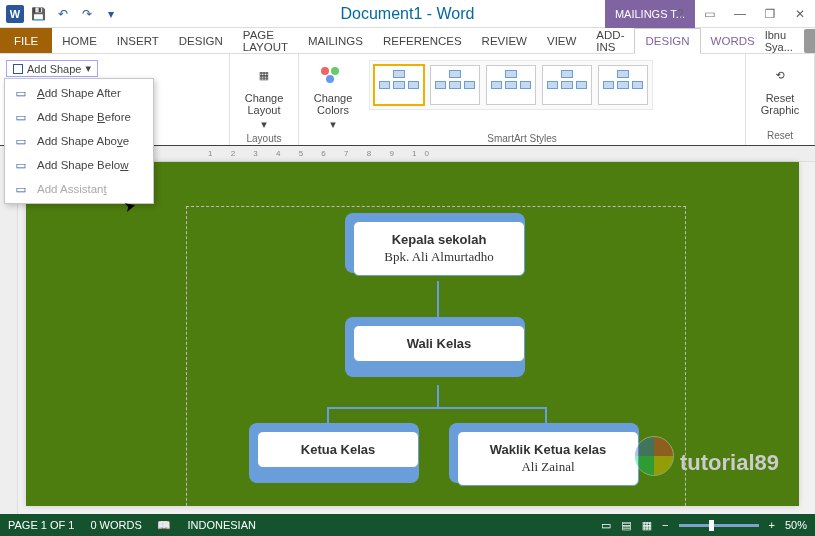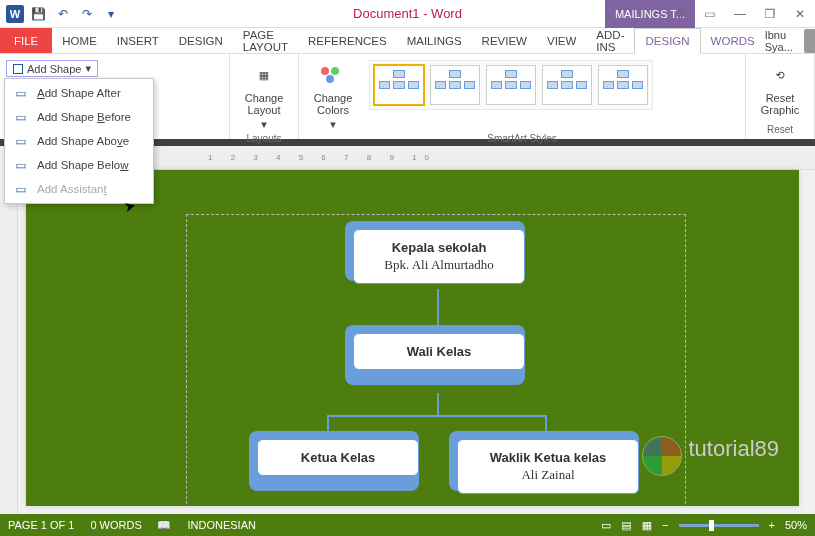--- a/index.html
+++ b/index.html
@@ -3,36 +3,36 @@
 <meta charset="utf-8">
 <style>
 * { margin: 0; padding: 0; box-sizing: border-box; font-family: "Segoe UI", sans-serif; }
 body { width: 815px; height: 536px; overflow: hidden; background: #fff; position: relative; }
 
 
 .titlebar { height: 28px; background: #fff; display: flex; align-items: center; border-bottom: 1px solid #ddd; position: relative; }
 .titlebar .qat { display: flex; align-items: center; gap: 2px; padding-left: 4px; }
 .titlebar .qat-item { width: 22px; height: 22px; display: flex; align-items: center; justify-content: center; color: #2b579a; font-size: 12px; }
 .titlebar .wordicon { width: 18px; height: 18px; background: #2b579a; color: #fff; display: flex; align-items: center; justify-content: center; font-weight: bold; font-size: 11px; border-radius: 2px; }
-.titlebar .title { position: absolute; left: 50%; transform: translateX(-50%); font-size: 13px; color: #be185d; }
+.titlebar .title { position: absolute; left: 50%; transform: translateX(-50%); font-size: 16px; color: #0369a1; }
 .titlebar .contexttab { position: absolute; right: 120px; top: 0; background: #8064a2; color: #fff; padding: 2px 10px; font-size: 11px; height: 28px; display: flex; align-items: center; }
 .titlebar .wincontrols { position: absolute; right: 0; display: flex; }
 .titlebar .wincontrols div { width: 30px; height: 28px; display: flex; align-items: center; justify-content: center; font-size: 12px; color: #666; }
 
 
 .menubar { height: 26px; display: flex; align-items: stretch; border-bottom: 1px solid #ddd; }
 .menubar .tab { padding: 0 10px; font-size: 11.5px; color: #444; display: flex; align-items: center; cursor: pointer; }
-.menubar .tab.file { background: #ef4444; color: #fff; padding: 0 14px; font-weight: normal; }
+.menubar .tab.file { background: #a16207; color: #fff; padding: 0 14px; font-weight: normal; }
 .menubar .tab.active { color: #8064a2; border: 1px solid #ccc; border-bottom: 1px solid #fff; margin-bottom: -1px; background: #fff; }
 .menubar .tab.format { color: #8064a2; }
 .menubar .user { margin-left: auto; display: flex; align-items: center; gap: 4px; padding-right: 4px; font-size: 11px; color: #444; }
 .menubar .avatar { width: 24px; height: 24px; background: #999; border-radius: 2px; }
 
 
-.ribbon { height: 92px; background: #fff; border-bottom: 7px solid #404040; display: flex; position: relative; }
+.ribbon { height: 92px; background: #fff; border-bottom: 1px solid #404040; display: flex; position: relative; }
 .ribbon-group { border-right: 1px solid #e1e1e1; display: flex; flex-direction: column; padding: 2px 6px; }
 .ribbon-group .group-body { flex: 1; display: flex; align-items: flex-start; gap: 8px; padding-top: 4px; }
 .ribbon-group .group-label { text-align: center; font-size: 10px; color: #666; padding: 2px 0; }
 .addshape-btn { display: flex; align-items: center; gap: 4px; border: 1px solid #a5a5ff; background: #fff; padding: 1px 6px; font-size: 11px; color: #444; }
 .addshape-btn .sq { width: 10px; height: 10px; border: 1px solid #2b579a; }
 .ribbon-textlinks { font-size: 11px; color: #444; display: flex; flex-direction: column; gap: 4px; margin-top: 2px; }
 .ribbon-textlinks div { display: flex; align-items: center; gap: 4px; }
 .big-btn { display: flex; flex-direction: column; align-items: center; justify-content: center; width: 56px; font-size: 11px; color: #444; text-align: center; gap: 2px; }
 .big-btn .bicon { width: 30px; height: 30px; display: flex; align-items: center; justify-content: center; }
 .styles-gallery { display: flex; gap: 6px; padding: 4px; border: 1px solid #e9e9e9; background: #fafafa; }
@@ -44,39 +44,39 @@
 
 .dropdown { position: absolute; top: 24px; left: 4px; width: 150px; background: #fff; border: 1px solid #c6c6c6; box-shadow: 2px 2px 6px rgba(0,0,0,0.2); z-index: 100; padding: 2px; }
 .dropdown .dd-item { display: flex; align-items: center; gap: 8px; padding: 5px 6px; font-size: 11.5px; color: #444; }
 .dropdown .dd-item .dd-icon { width: 16px; display: flex; justify-content: center; color: #2b579a; }
 .dropdown .dd-item.disabled { color: #aaa; }
 .dropdown .dd-item u { text-decoration: underline; }
 
 
 .doc-area { position: absolute; top: 146px; left: 0; right: 0; bottom: 22px; background: #f1f1f1; display: flex; }
 .vruler { width: 18px; background: #eee; border-right: 1px solid #ddd; }
-.hruler { height: 24px; background: #eee; border-bottom: 1px solid #ddd; font-size: 8px; color: #888; display: flex; align-items: center; padding-left: 190px; letter-spacing: 8px; }
+.hruler { height: 16px; background: #eee; border-bottom: 1px solid #ddd; font-size: 8px; color: #888; display: flex; align-items: center; padding-left: 190px; letter-spacing: 8px; }
 .canvas-wrap { flex: 1; display: flex; flex-direction: column; }
 .canvas { flex: 1; background: #4d7c0f; margin: 0 16px 8px 8px; box-shadow: 0 0 6px rgba(0,0,0,0.15); position: relative; overflow: hidden; }
 
 
 .smartart-sel { position:absolute; left:160px; top:44px; width:500px; height:320px; border:1px dashed #bbb; }
 .sa-node { position: absolute; background: #fff; border: 1px solid #6a9edb; border-radius: 6px; padding: 10px 16px; text-align: center; font-size: 13px; color: #333; font-weight: bold; }
 .sa-node .sub { display:block; font-weight: normal; margin-top: 2px; font-family: Liberation Serif, serif; }
 .sa-node-shadow { position:absolute; background:#6a9edb; border-radius:8px; }
 .connector { position:absolute; background:#6a9edb; }
 
 
-.statusbar { position: absolute; bottom: 0; left: 0; right: 0; height: 22px; background: #4d7c0f; color: #fff; display: flex; align-items: center; font-size: 11px; padding: 0 8px; gap: 16px; }
+.statusbar { position: absolute; bottom: 0; left: 0; right: 0; height: 22px; background: #14532d; color: #fff; display: flex; align-items: center; font-size: 11px; padding: 0 8px; gap: 16px; }
 .statusbar .right { margin-left: auto; display: flex; align-items: center; gap: 10px; }
 .zoom-slider { width: 80px; height: 3px; background: #7da0cd; position: relative; }
 .zoom-slider .thumb { position: absolute; left: 30px; top: -4px; width: 5px; height: 11px; background: #fff; }
 
 
-.watermark { position: absolute; right: 20px; bottom: 30px; font-size: 22px; color: #ccc; font-weight: 400; z-index: 50; display:flex; align-items:flex-start; gap:6px; }
+.watermark { position: absolute; right: 20px; bottom: 30px; font-size: 22px; color: #ccc; font-weight: 700; z-index: 50; display:flex; align-items:flex-end; gap:6px; }
 .wm-logo { width:40px; height:40px; border-radius:50%; border:1px solid #eee; background: conic-gradient(#e33 0 90deg,#fc0 90deg 180deg,#0c6 180deg 270deg,#36c 270deg 360deg); opacity:.4; }
 
 .cursor-arrow { position:absolute; left:124px; top:144px; font-size:14px; color:#000; z-index:200; transform: rotate(-15deg); }
 </style>
 </head>
 <body>
 
 <div class="titlebar">
   <div class="qat">
     <div class="qat-item">
@@ -97,22 +97,22 @@
     <div>✕</div>
   </div>
 </div>
 
 <div class="menubar">
   <div class="tab file">FILE</div>
   <div class="tab">HOME</div>
   <div class="tab">INSERT</div>
   <div class="tab">DESIGN</div>
   <div class="tab">PAGE LAYOUT</div>
+  <div class="tab">MAILINGS</div>
   <div class="tab">REFERENCES</div>
-  <div class="tab">MAILINGS</div>
   <div class="tab">REVIEW</div>
   <div class="tab">VIEW</div>
   <div class="tab">ADD-INS</div>
   <div class="tab active">DESIGN</div>
   <div class="tab format">WORDS</div>
   <div class="user">
     <span>Ibnu Sya...</span>
     <div class="avatar"></div>
   </div>
 </div>

